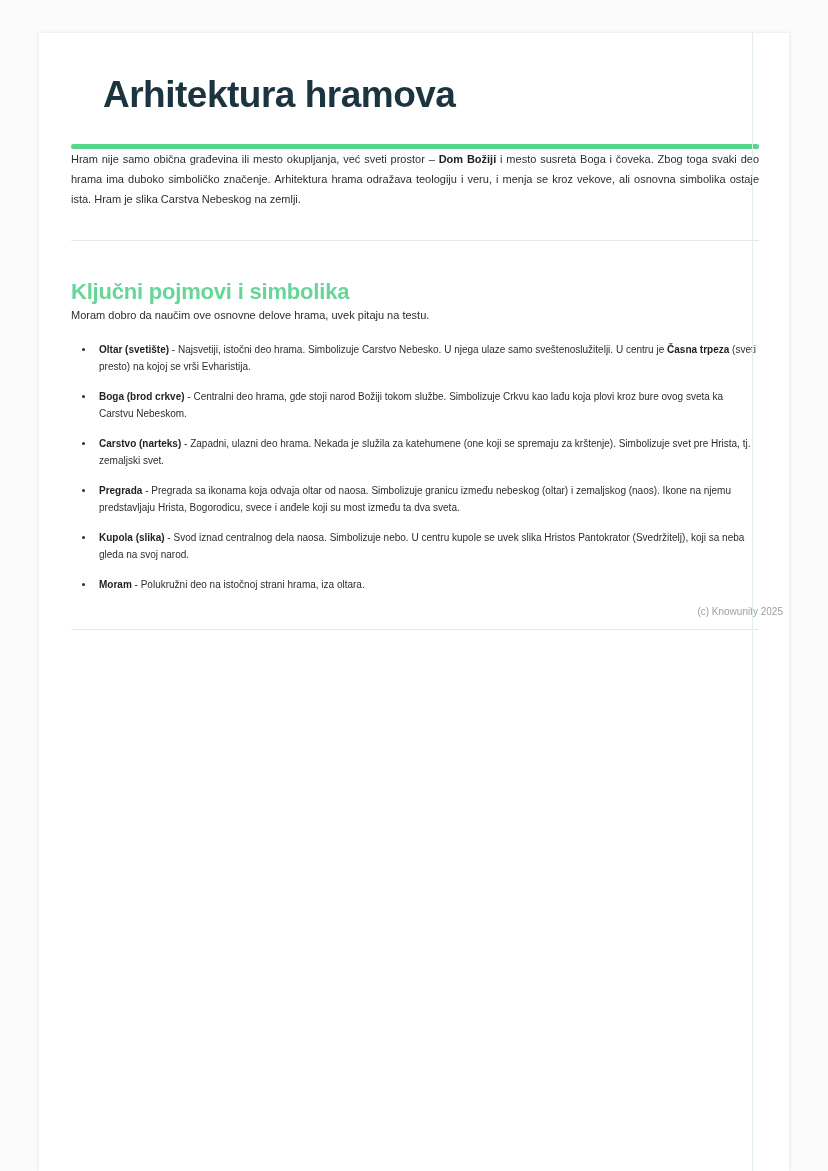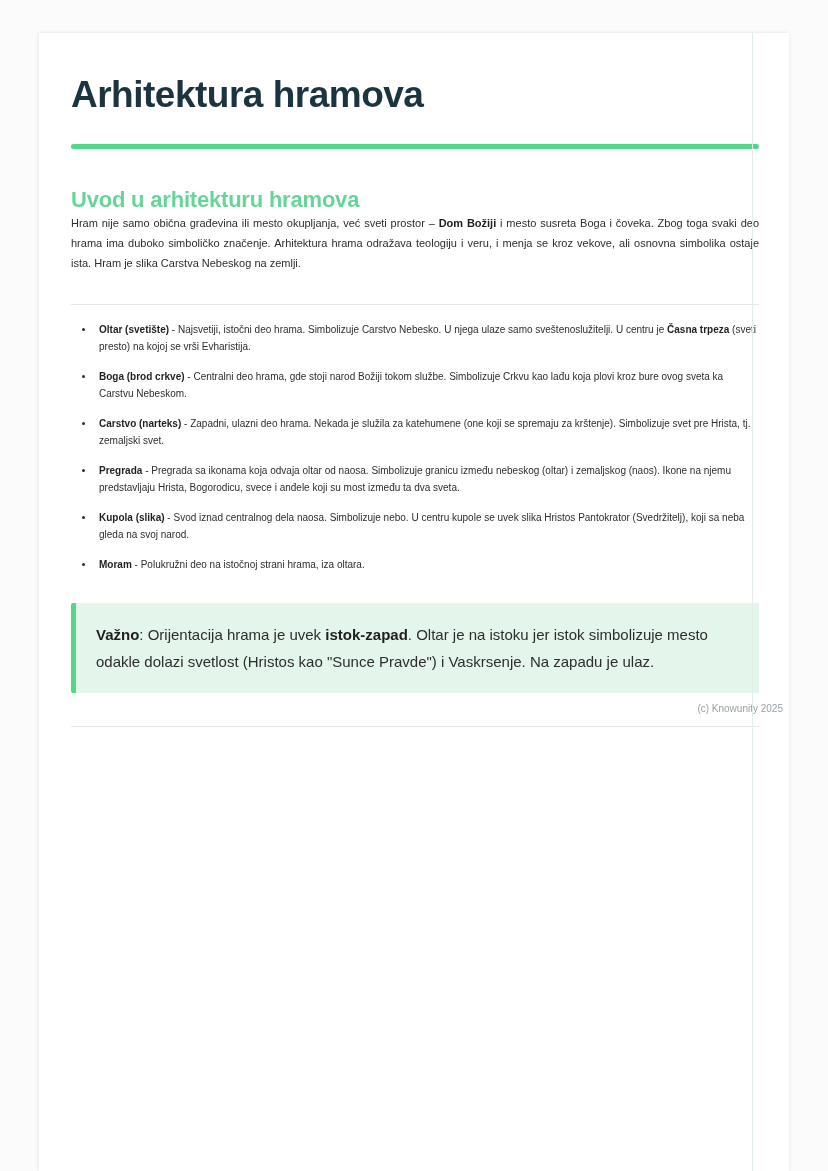--- a/index.html
+++ b/index.html
@@ -25,20 +25,21 @@
     right: 36px;
     width: 1px;
     background: #e2efe7;
   }
   .page-title {
     font-size: 37px;
     line-height: 1.1;
     font-weight: 700;
     color: var(--title-dark, #1c3340);
     letter-spacing: -0.5px;
+    margin-left: 32px;
   }
   .title-rule {
     height: 5px;
     background: var(--accent, #53d789);
     border-radius: 3px;
     margin-top: 28px;
   }
   .section-heading {
     margin-top: 38px;
     font-size: 22px;
@@ -93,35 +94,33 @@
 </style>
 </head>
 <body>
 
 <div class="page">
   <div class="margin-line"></div>
 
   <h1 class="page-title">Arhitektura hramova</h1>
   <div class="title-rule"></div>
 
-  <h2 class="section-heading">Uvod u arhitekturu hramova</h2>
   <p class="para justify"><span>Hram nije samo obična građevina ili mesto okupljanja, već sveti prostor – </span><span class="b">Dom Božiji</span><span> i mesto susreta Boga i čoveka. Zbog toga svaki deo hrama ima duboko simboličko značenje. Arhitektura hrama odražava teologiju i veru, i menja se kroz vekove, ali osnovna simbolika ostaje ista. Hram je slika Carstva Nebeskog na zemlji.</span></p>
 
   <hr class="divider">
 
+  <h2 class="section-heading">Ključni pojmovi i simbolika</h2>
+  <p class="para">Moram dobro da naučim ove osnovne delove hrama, uvek pitaju na testu.</p>
 
   <ul class="terms">
       <li><span class="b">Oltar (svetište)</span><span> - Najsvetiji, istočni deo hrama. Simbolizuje Carstvo Nebesko. U njega ulaze samo sveštenoslužitelji. U centru je </span><span class="b">Časna trpeza</span><span> (sveti presto) na kojoj se vrši Evharistija.</span></li>
       <li><span class="b">Boga (brod crkve)</span><span> - Centralni deo hrama, gde stoji narod Božiji tokom službe. Simbolizuje Crkvu kao lađu koja plovi kroz bure ovog sveta ka Carstvu Nebeskom.</span></li>
       <li><span class="b">Carstvo (narteks)</span><span> - Zapadni, ulazni deo hrama. Nekada je služila za katehumene (one koji se spremaju za krštenje). Simbolizuje svet pre Hrista, tj. zemaljski svet.</span></li>
       <li><span class="b">Pregrada</span><span> - Pregrada sa ikonama koja odvaja oltar od naosa. Simbolizuje granicu između nebeskog (oltar) i zemaljskog (naos). Ikone na njemu predstavljaju Hrista, Bogorodicu, svece i anđele koji su most između ta dva sveta.</span></li>
       <li><span class="b">Kupola (slika)</span><span> - Svod iznad centralnog dela naosa. Simbolizuje nebo. U centru kupole se uvek slika Hristos Pantokrator (Svedržitelj), koji sa neba gleda na svoj narod.</span></li>
       <li><span class="b">Moram</span><span> - Polukružni deo na istočnoj strani hrama, iza oltara.</span></li>
     </ul>
 
-  <div class="callout">
-    <span><span class="b">Važno</span><span>: Orijentacija hrama je uvek </span><span class="b">istok-zapad</span><span>. Oltar je na istoku jer istok simbolizuje mesto odakle dolazi svetlost (Hristos kao "Sunce Pravde") i Vaskrsenje. Na zapadu je ulaz.</span></span>
-  </div>
 
   <div class="footer-credit">(c) Knowunity 2025</div>
 
   <hr class="divider bottom-divider">
 </div>
 
 </body></html>

